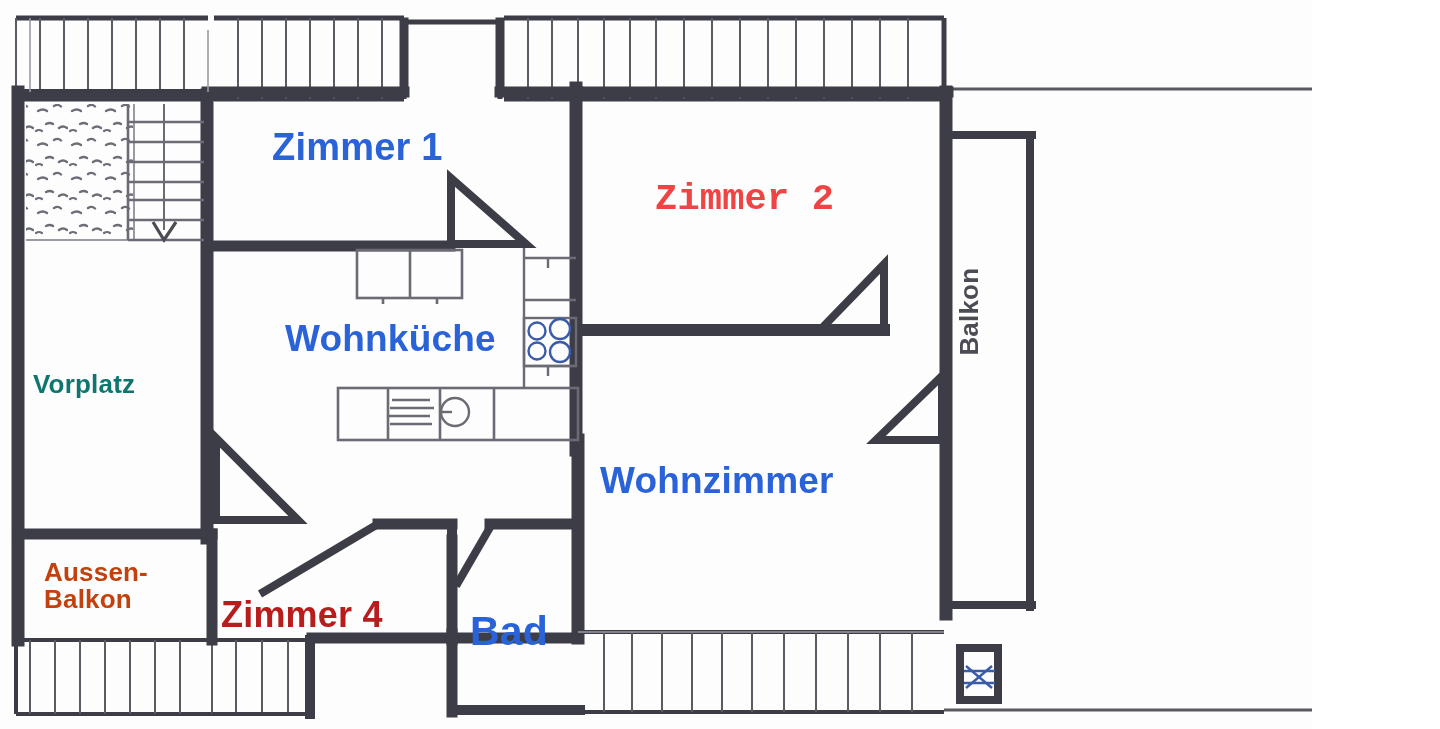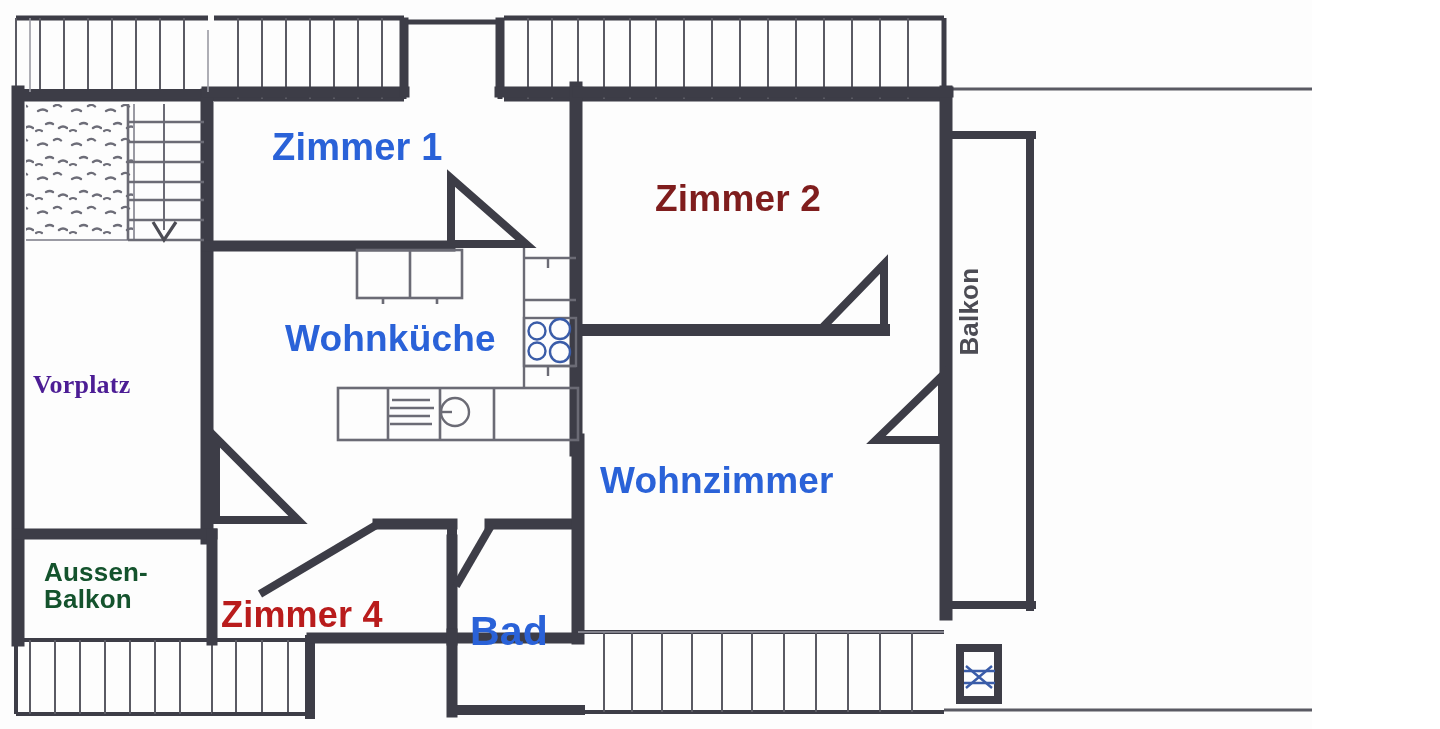--- a/index.html
+++ b/index.html
@@ -237,30 +237,30 @@
       <path d="M208 30 L208 92"></path>
       <path d="M30 18 L30 92"></path>
       <path d="M578 632 L944 632"></path>
     </g>
   </svg>
 
   <div class="room-label label-blue lbl-z1" style="color: rgb(42, 98, 216);">Zimmer 1</div>
 
   <div class="room-label label-blue lbl-wk" style="color: rgb(42, 98, 216);">Wohnküche</div>
 
-  <div class="room-label label-blue lbl-z2" style="color: #7f1d1d;">Zimmer 2</div>
+  <div class="room-label label-blue lbl-z2" style="color: #ef4444; font-family: Liberation Mono, monospace;">Zimmer 2</div>
 
   <div class="room-label label-blue lbl-wz" style="color: rgb(42, 98, 216);">Wohnzimmer</div>
 
   <div class="room-label label-blue lbl-z4" style="color: #b91c1c;">Zimmer 4</div>
 
   <div class="room-label label-blue lbl-bad" style="color: rgb(42, 98, 216);">Bad</div>
 
-  <div class="room-label label-grey lbl-vp" style="color: #4c1d95; font-family: Liberation Serif, serif;">Vorplatz</div>
-
-  <div class="room-label label-grey lbl-ar" style="color: #14532d;">
+  <div class="room-label label-grey lbl-vp" style="color: #0f766e;">Vorplatz</div>
+
+  <div class="room-label label-grey lbl-ar" style="color: #c2410c;">
     <div>Aussen-</div>
     <div>Balkon</div>
   </div>
 
   <div class="room-label label-grey label-rot lbl-bk" style="color: rgb(76, 76, 84);">Balkon</div>
 
 </div>
 
 </body></html>

